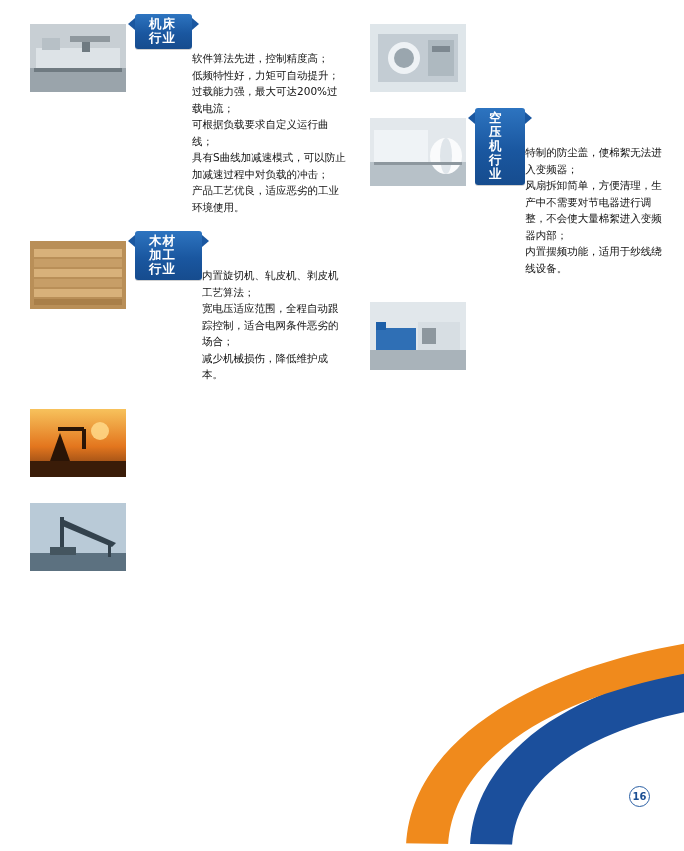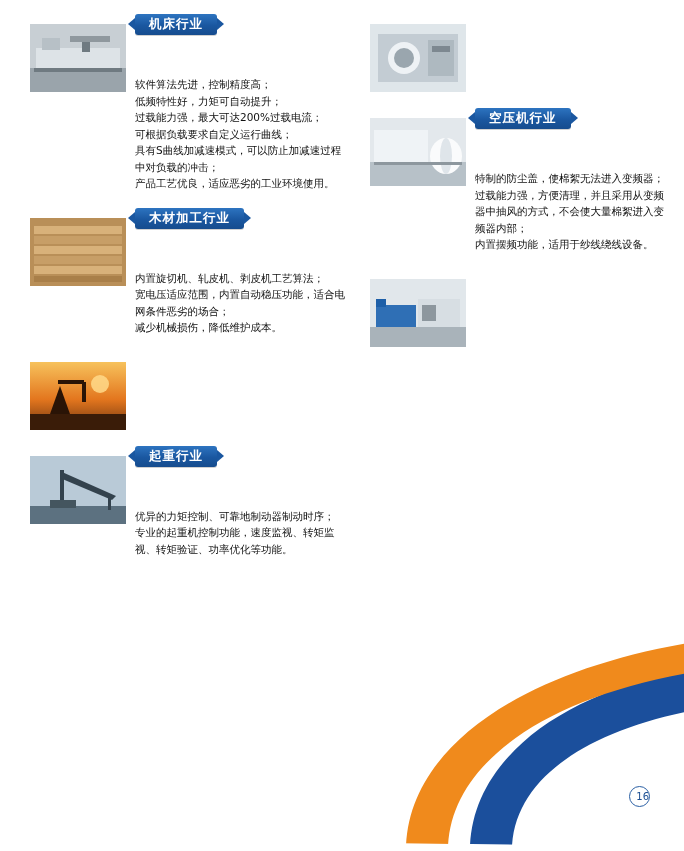--- a/index.html
+++ b/index.html
@@ -65,21 +65,21 @@
     margin-top: 10px;
     margin-right: 9px;
     border: 0;
     position: relative;
     overflow: hidden;
     background: #cfd6da;
   }
   .item-body {
     flex: 1;
     display: flex;
-    flex-direction: column;
+    flex-direction: row;
   }
 
   
   .ribbon {
     display: inline-block;
     align-self: flex-start;
     position: relative;
     background: #1d5fa8;
     background: linear-gradient(180deg,#2d74c0 0%, #1a57a0 55%, #164c8e 100%);
     color: #ffffff;
@@ -124,22 +124,23 @@
     position: absolute;
     right: 34px;
     bottom: 44px;
     width: 19px;
     height: 19px;
     border: 1px solid #2a5fa4;
     border-radius: 50%;
     color: #1c4f93;
     font-size: 10px;
     line-height: 19px;
-    text-align: right;
+    text-align: center;
     background: #ffffff;
+    font-weight: bold;
   }
   .photo-machine      { background: linear-gradient(180deg,#d9dde0 0%,#b9c0c4 48%,#8f989e 100%); }
   .photo-compressor   { background: linear-gradient(180deg,#e8eef1 0%,#bfc9cf 60%,#7f8a90 100%); }
   .photo-oil          { background: linear-gradient(180deg,#f0a23c 0%,#e3761e 45%,#7a3a12 100%); }
   .photo-crane        { background: linear-gradient(180deg,#d5e3ee 0%,#9fb6c6 55%,#5c7180 100%); }
   .photo-washer       { background: linear-gradient(180deg,#e9eef2 0%,#c3ccd3 60%,#97a2aa 100%); }
   .photo-textile      { background: linear-gradient(180deg,#e7ebee 0%,#cfd6dc 55%,#a9b3ba 100%); }
   .photo-injection    { background: linear-gradient(180deg,#dfe6ea 0%,#bcc6cd 55%,#8d979e 100%); }
   .photo-stone        { background: linear-gradient(180deg,#e4e9ec 0%,#c6ced4 55%,#9aa4ab 100%); }
 </style>
@@ -192,21 +193,21 @@
             <rect x="4" y="18" width="88" height="8" fill="#c79e67"></rect>
             <rect x="4" y="28" width="88" height="8" fill="#d8b17a"></rect>
             <rect x="4" y="38" width="88" height="8" fill="#c79e67"></rect>
             <rect x="4" y="48" width="88" height="8" fill="#d8b17a"></rect>
             <rect x="4" y="58" width="88" height="6" fill="#a97f49"></rect>
           </svg>
         </div>
         <div class="item-body">
           <div class="ribbon">木材加工行业</div>
           <div class="desc">内置旋切机、轧皮机、剥皮机工艺算法；
-宽电压适应范围，内置自动稳压功能，适合电网条件恶劣的场合；
+宽电压适应范围，全程自动跟踪控制，适合电网条件恶劣的场合；
 减少机械损伤，降低维护成本。</div>
         </div>
       </div>
 
       <div class="item">
         <div class="item-photo photo-oil">
           <svg width="96" height="68" viewBox="0 0 96 68">
             <defs>
               <linearGradient id="sky" x1="0" y1="0" x2="0" y2="1">
                 <stop offset="0%" stop-color="#f7c25c"></stop>
@@ -228,25 +229,20 @@
         <div class="item-photo photo-crane">
           <svg width="96" height="68" viewBox="0 0 96 68">
             <rect x="0" y="0" width="96" height="68" fill="#b9cad7"></rect>
             <rect x="0" y="50" width="96" height="18" fill="#5c7180"></rect>
             <rect x="30" y="14" width="4" height="38" fill="#33424d"></rect>
             <path d="M32,16 L86,40 L82,44 L30,22 Z" fill="#33424d"></path>
             <rect x="20" y="44" width="26" height="8" fill="#44555f"></rect>
             <rect x="78" y="40" width="3" height="14" fill="#33424d"></rect>
           </svg>
         </div>
-        <div class="item-body">
-          <div class="ribbon">起重行业</div>
-          <div class="desc">优异的力矩控制、可靠地制动器制动时序；
-专业的起重机控制功能，速度监视、转矩监视、转矩验证、功率优化等功能。</div>
-        </div>
       </div>
 
     </div>
 
     <div class="col col-right">
 
       <div class="item">
         <div class="item-photo photo-washer">
           <svg width="96" height="68" viewBox="0 0 96 68">
             <rect x="0" y="0" width="96" height="68" fill="#dfe6ea"></rect>
@@ -266,21 +262,21 @@
             <rect x="0" y="44" width="96" height="24" fill="#b7c1c8"></rect>
             <rect x="4" y="12" width="54" height="32" fill="#eff3f6"></rect>
             <ellipse cx="76" cy="38" rx="16" ry="18" fill="#fafbfc"></ellipse>
             <ellipse cx="76" cy="38" rx="6" ry="18" fill="#dfe5ea"></ellipse>
             <rect x="4" y="44" width="88" height="3" fill="#8d979e"></rect>
           </svg>
         </div>
         <div class="item-body">
           <div class="ribbon">空压机行业</div>
           <div class="desc">特制的防尘盖，使棉絮无法进入变频器；
-过载能力强，方便清理，并且采用从变频器中抽风的方式，不会使大量棉絮进入变频器内部；
+风扇拆卸简单，方便清理，生产中不需要对节电器进行调整，不会使大量棉絮进入变频器内部；
 内置摆频功能，适用于纱线绕线设备。</div>
         </div>
       </div>
 
       <div class="item">
         <div class="item-photo photo-injection">
           <svg width="96" height="68" viewBox="0 0 96 68">
             <rect x="0" y="0" width="96" height="68" fill="#e1e7eb"></rect>
             <rect x="0" y="48" width="96" height="20" fill="#a9b3ba"></rect>
             <rect x="6" y="26" width="40" height="22" fill="#2f6fb5"></rect>

